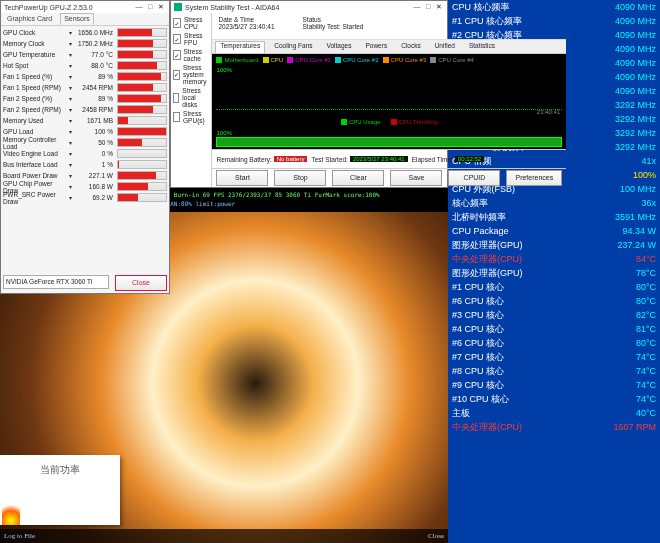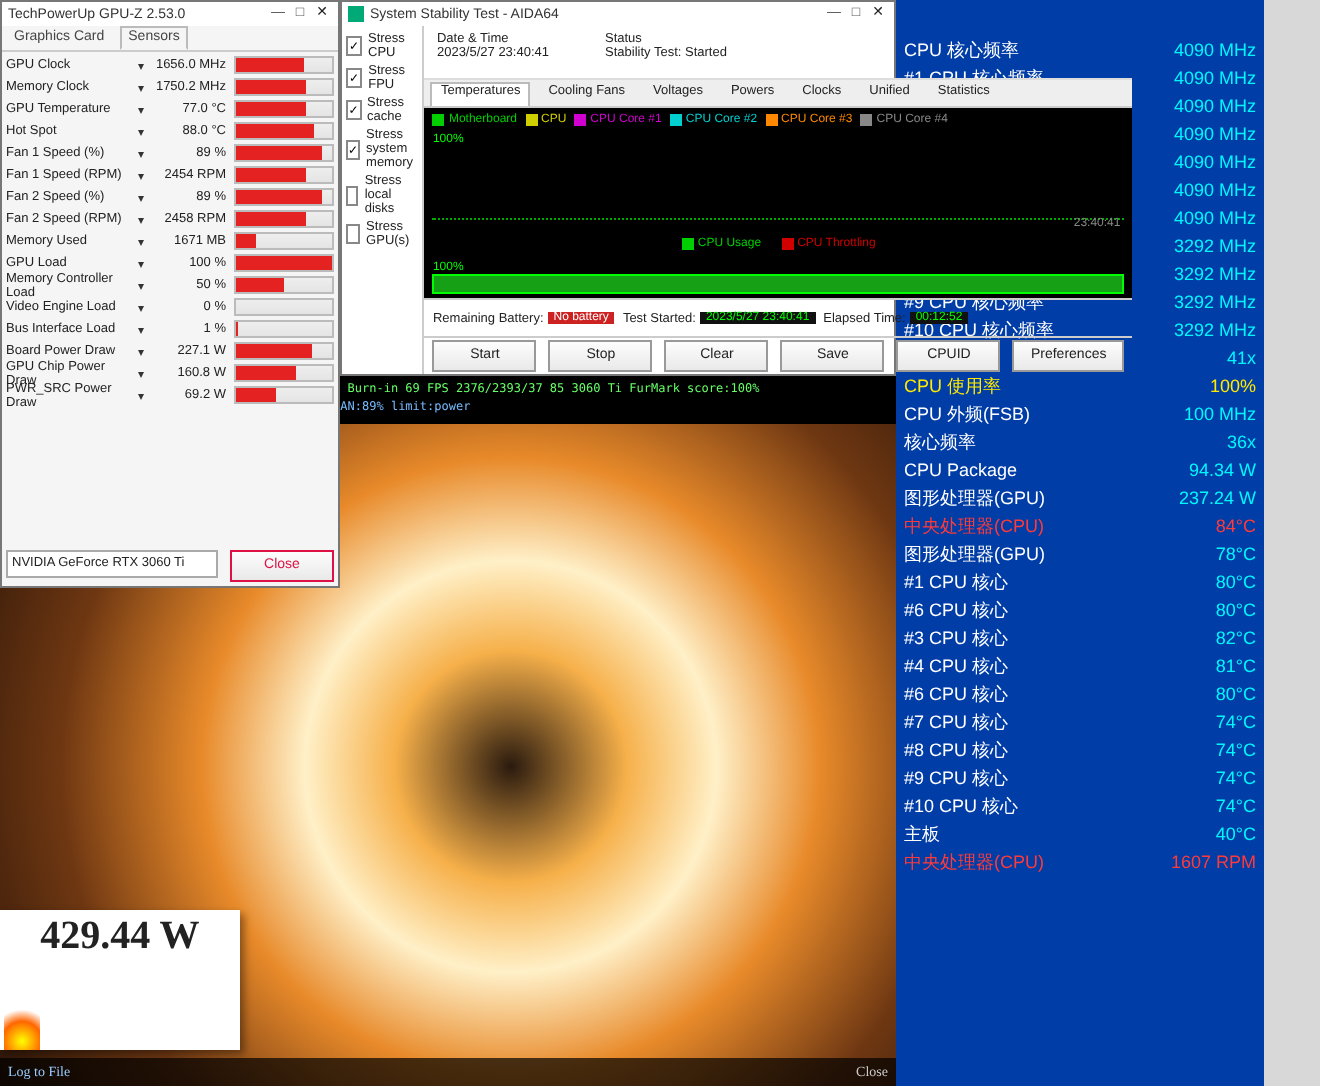--- a/index.html
+++ b/index.html
@@ -1,18 +1,18 @@
 <!DOCTYPE html>
 <html><head>
 <meta charset="utf-8">
 <style>
 html,body{margin:0;padding:0;font:8px "Segoe UI",Tahoma,sans-serif;background:#d8d8d8;color:#222;width:660px;height:543px;overflow:hidden;}
 .root{display:flex;width:660px;height:543px;}
 .left{width:448px;height:543px;position:relative;background:#222;}
-.right{width:184px;height:543px;background:#003da6;color:#fff;font:9px/14px "Microsoft YaHei",sans-serif;padding:18px 4px;box-sizing:border-box;}
+.right{width:212px;height:543px;background:#003da6;color:#fff;font:9px/14px "Microsoft YaHei",sans-serif;padding:0 4px;box-sizing:border-box;}
 .right .row{display:flex;justify-content:space-between;}
 .right .v{color:#00f7ff;font-weight:400;}
 .right .hl-y .k{color:#ffea00;}.right .hl-y .v{color:#ffea00;}
 .right .hl-r .k{color:#ff3a3a;}.right .hl-r .v{color:#ff3a3a;}
 
 
 .gpuz{position:absolute;left:0;top:0;width:170px;height:294px;background:#f5f5f5;border:1px solid #777;box-sizing:border-box;z-index:2;}
 .tbar{height:12px;background:#fff;display:flex;align-items:center;padding:0 3px;}
 .tbar .ti{flex:1;font-size:7px;color:#333;}
 .tbar .wbtn{width:10px;height:10px;margin-left:1px;line-height:10px;text-align:center;font-size:7px;color:#555;}
@@ -349,21 +349,21 @@
         </div>
       </div>
     </div>
 
     <div class="fur">
       <div class="hdr">
         <div class="g">avid 1.9.0.4 - Burn-in test: 1920x1080, 0xMSAA  Burn-in  69 FPS 2376/2393/37 85  3060 Ti FurMark score:100%</div>
         <div>GPU: 69.0°C (max:75) GPU:1656MHz MEM:1750MHz FAN:89%  limit:power</div>
       </div>
       <div class="watt">
-        <div class="n">429.44 W</div>
+        <div class="t">当前功率</div>
       </div>
       <div class="flame"></div>
       <div class="foot">
         <span>Log to File</span>
         <span class="r">Close</span>
       </div>
     </div>
 
   </div>
 
@@ -422,20 +422,24 @@
       </div>
       <div class="row">
         <span class="k">CPU 外频(FSB)</span>
         <span class="v">100 MHz</span>
       </div>
       <div class="row">
         <span class="k">核心频率</span>
         <span class="v">36x</span>
       </div>
       <div class="row">
+        <span class="k">北桥时钟频率</span>
+        <span class="v">3591 MHz</span>
+      </div>
+      <div class="row">
         <span class="k">CPU Package</span>
         <span class="v">94.34 W</span>
       </div>
       <div class="row">
         <span class="k">图形处理器(GPU)</span>
         <span class="v">237.24 W</span>
       </div>
       <div class="row hl-r">
         <span class="k">中央处理器(CPU)</span>
         <span class="v">84°C</span>

